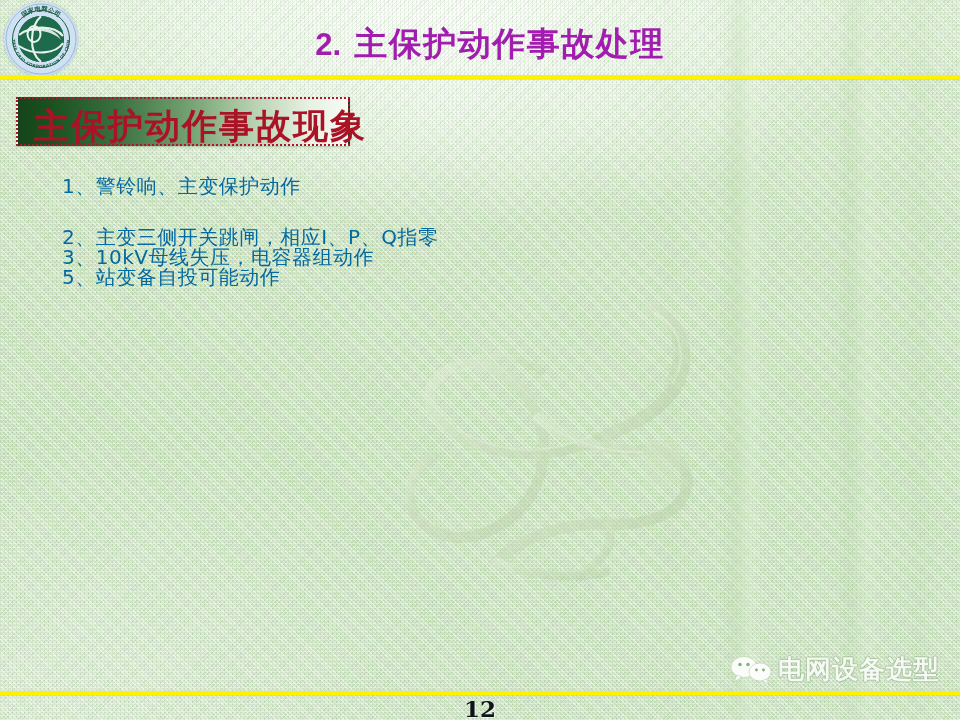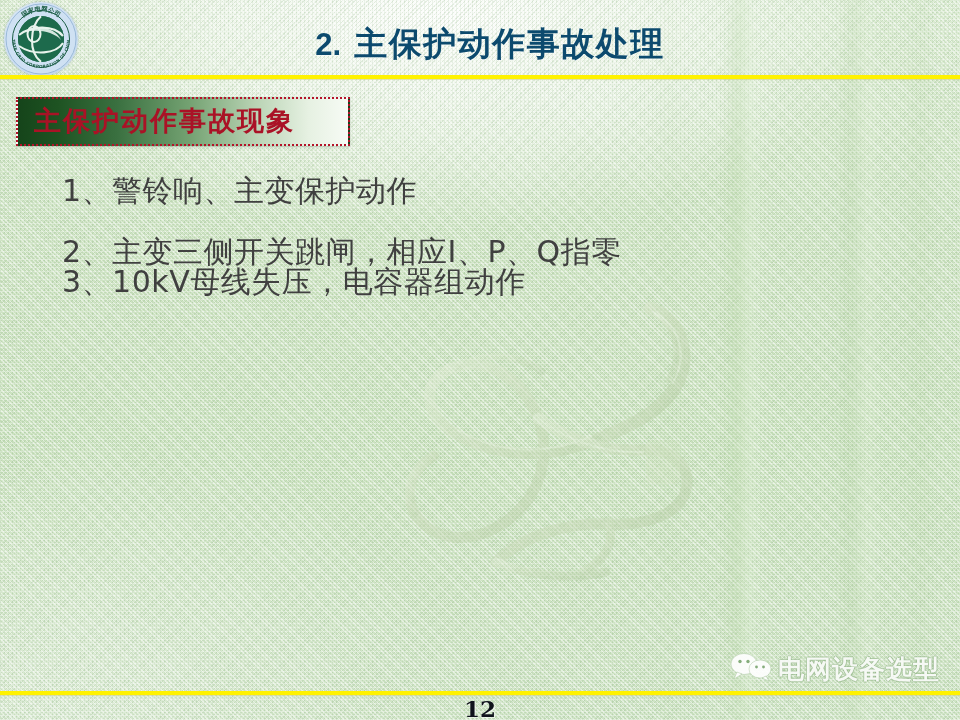--- a/index.html
+++ b/index.html
@@ -82,21 +82,21 @@
   .logo svg { width: 100%; height: 100%; display: block; }
 
   .slide-title {
     position: absolute;
     left: 270px; top: 22px;
     width: 440px;
     text-align: center;
     font-family: "DejaVu Serif", "Liberation Serif", serif;
     font-size: 33px;
     font-weight: 700;
-    color: #0c4a6e;
+    color: #a21caf;
     letter-spacing: 1.5px;
     white-space: nowrap;
     text-shadow: 0 1px 0 rgba(255,255,255,.35);
   }
   .slide-title .num {
     font-family: "Liberation Sans", sans-serif;
     font-size: 31px;
     letter-spacing: 0;
   }
 
@@ -118,51 +118,52 @@
     border: 2px dotted #b4132a;
     background: linear-gradient(90deg,
         #15441a 0%, #1e5322 12%, #3a7040 30%,
         #74a272 52%, #b9d3b4 72%, #e6f1e2 88%, #f7fbf5 100%);
     box-shadow: 0 1px 2px rgba(40,70,40,.25);
   }
   .banner-label {
     position: absolute;
     left: 34px; top: 103px;
     font-family: "DejaVu Serif", "Liberation Serif", serif;
-    font-size: 27px;
+    font-size: 35px;
     font-weight: 700;
     color: #aa1226;
     letter-spacing: 2px;
     white-space: nowrap;
   }
 
   
   .body-list {
     position: absolute;
     left: 62px; top: 176px;
     width: 770px;
   }
   .body-line {
     font-family: "DejaVu Sans", "Liberation Sans", sans-serif;
-    font-size: 30px;
-    color: #404040;
+    font-size: 20px;
+    color: #0369a1;
     line-height: 1;
     white-space: nowrap;
     letter-spacing: .5px;
   }
   .body-line:nth-child(1) { margin-bottom: 31px; }
   .body-line:nth-child(2) { }
   .body-line:nth-child(3) { }
   .body-line:nth-child(4) { margin-bottom: 35px; }
 
   
   .watermark {
     position: absolute;
     right: 20px; top: 652px;
     display: flex;
+    align-items: center;
     gap: 5px;
     opacity: .92;
   }
   .wechat-icon { width: 44px; height: 30px; flex: none; }
   .wechat-icon svg { width: 100%; height: 100%; display: block; }
   .watermark-text {
     font-family: "DejaVu Sans", "Liberation Sans", sans-serif;
     font-size: 26px;
     font-weight: 700;
     color: rgba(255,255,255,.95);
@@ -263,20 +264,21 @@
 
   <div class="rule top"></div>
 
   <div class="banner"></div>
   <div class="banner-label">主保护动作事故现象</div>
 
   <div class="body-list">
     <div class="body-line">1、警铃响、主变保护动作</div>
     <div class="body-line">2、主变三侧开关跳闸，相应I、P、Q指零</div>
     <div class="body-line">3、10kV母线失压，电容器组动作</div>
+    <div class="body-line">5、站变备自投可能动作</div>
   </div>
 
   <div class="watermark">
     <span class="wechat-icon">
       <svg viewBox="0 0 44 30" xmlns="http://www.w3.org/2000/svg">
         <g fill="#ffffff" stroke="rgba(150,185,140,.5)" stroke-width="0.8">
           <ellipse cx="15" cy="12" rx="13" ry="10.5"></ellipse>
           <path d="M8 20 L5 27 L13 22 Z"></path>
         </g>
         <circle cx="11" cy="9.5" r="1.7" fill="#7fa875"></circle>

